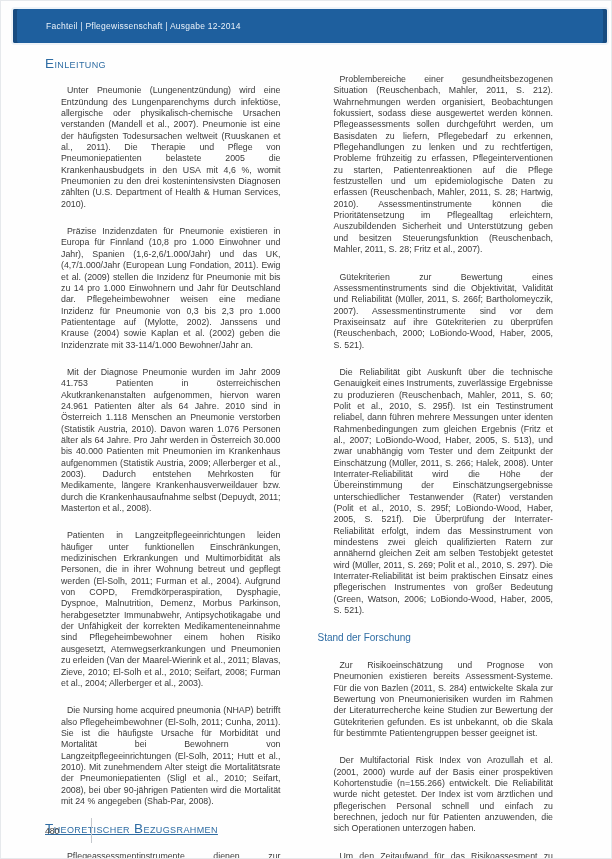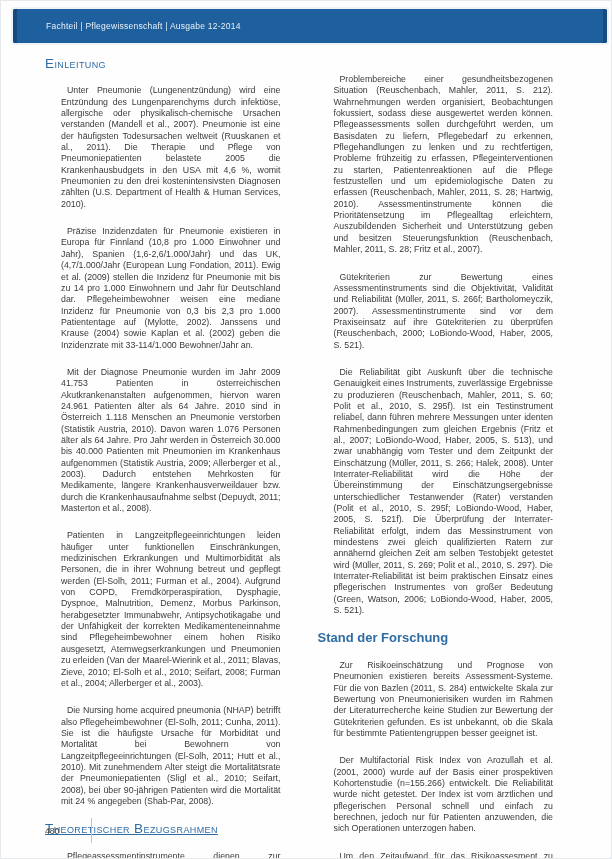--- a/index.html
+++ b/index.html
@@ -52,22 +52,22 @@
     font-variant: small-caps;
     font-weight: normal;
     font-size: 13.5px;
     letter-spacing: 0.4px;
     color: #2e6ca3;
     margin: 0 0 9px 0;
     text-align: left;
   }
   h1.second { margin-top: 13px; text-decoration: underline; }
   h2 {
-    font-weight: bold;
-    font-size: 13px;
+    font-weight: normal;
+    font-size: 10px;
     color: #2e6ca3;
     margin: 11px 0 1px 0;
     text-align: left;
   }
   .footer {
     position: absolute;
     left: 44px; bottom: 15px; right: 42px;
     display: flex; align-items: center;
     height: 25px;
   }

